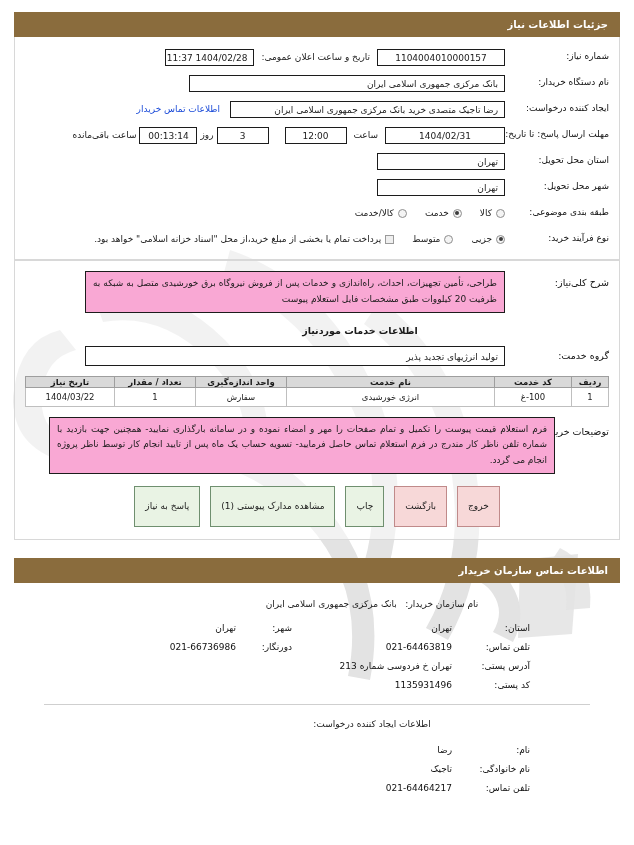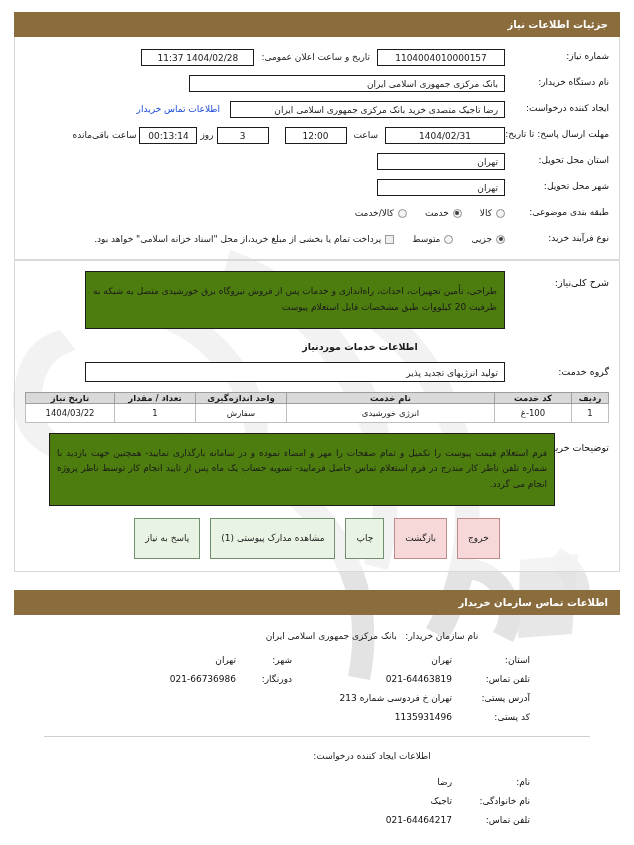--- a/index.html
+++ b/index.html
@@ -114,24 +114,24 @@
   }
   .chk {
     width: 9px; height: 9px; border: 1px solid #9a9a9a; background: #efefef;
     display: inline-block; box-sizing: border-box;
   }
   .opt-label { font-size: 9px; }
 
   
   .descbox {
     border: 1px solid #1c1c1c;
-    background: #4d7c0f;
+    background: #f9a8d4;
     font-size: 9px;
     line-height: 1.75;
-    padding: 12px 7px;
+    padding: 4px 7px;
     text-align: justify;
     box-sizing: border-box;
   }
 
   
   table.items {
     width: 100%;
     border-collapse: collapse;
     font-size: 8.5px;
     background: #ffffff;
@@ -222,21 +222,21 @@
     <div class="bar">
       <span>جزئیات اطلاعات نیاز</span>
     </div>
 
     <div class="panel">
 
       <div class="row">
         <div class="lbl w110">شماره نیاز:</div>
         <div class="box center" style="width:128px;">1104004010000157</div>
         <div class="inline-lbl">تاریخ و ساعت اعلان عمومی:</div>
-        <div class="box center" style="width:113px;">1404/02/28 11:37</div>
+        <div class="box center" style="width:89px;">1404/02/28 11:37</div>
       </div>
 
       <div class="row">
         <div class="lbl w110">نام دستگاه خریدار:</div>
         <div class="box" style="width:316px;">بانک مرکزی جمهوری اسلامی ایران</div>
       </div>
 
       <div class="row">
         <div class="lbl w110">ایجاد کننده درخواست:</div>
         <div class="box" style="width:275px;">رضا تاجیک  متصدی خرید بانک مرکزی جمهوری اسلامی ایران</div>

